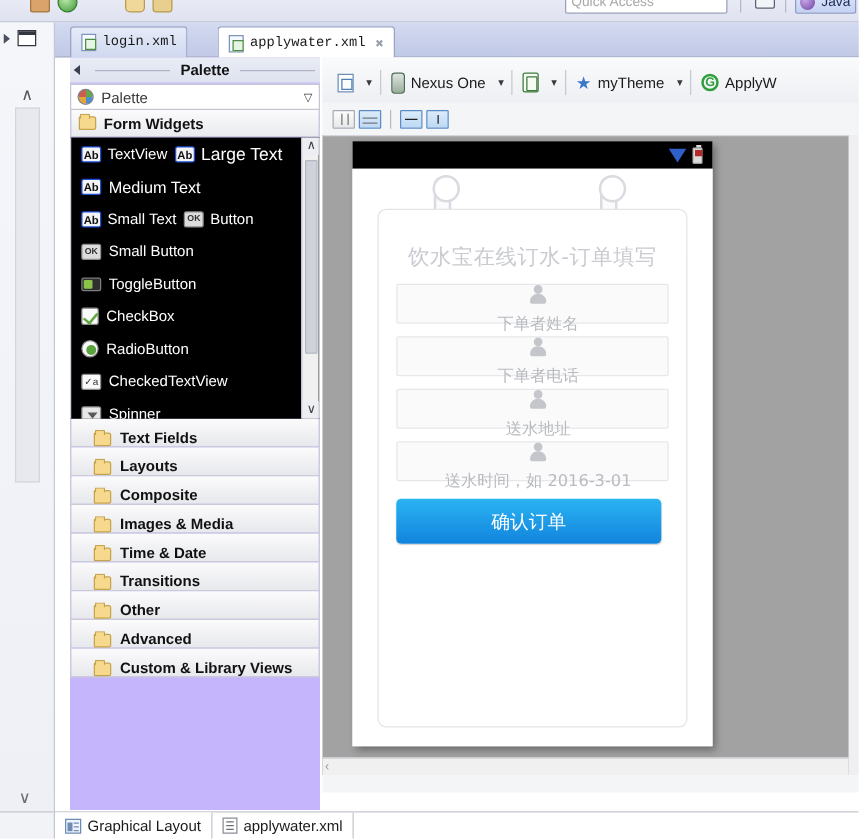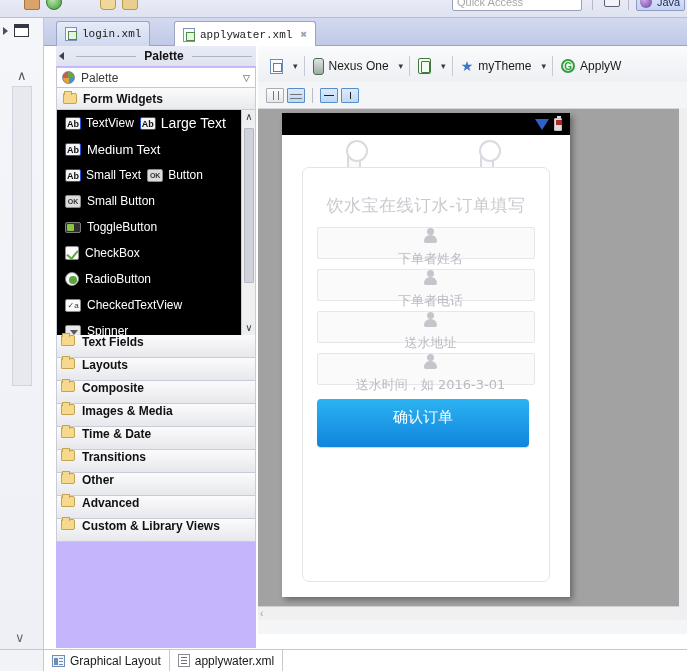--- a/index.html
+++ b/index.html
@@ -173,21 +173,21 @@
     color:#3b3b3b; font-size:10px; text-align:center; line-height:14px;
   }
   .wlist-scroll .sb-up{ top:0; }
   .wlist-scroll .sb-dn{ bottom:0; }
   .wlist-scroll .sb-thumb{
     position:absolute; left:2px; top:18px; width:10px; height:155px;
     background:#cfd2da; border:1px solid #b4b8c2; border-radius:1px;
   }
 
   .cat-row{
-    height:23px; display:flex; align-items:flex-start; gap:7px; padding-left:4px;
+    height:23px; display:flex; align-items:flex-end; gap:7px; padding-left:18px;
     background: linear-gradient(#fbfbfc,#e7e8ec);
     border:1px solid #c9ccd6; border-top:none;
     font-weight:bold; font-size:12px; color:#111;
   }
 
   
   .editor {
     position:absolute; left:258px; top:46px; width:429px; height:588px;
     background:#f4f5f7;
   }
@@ -281,21 +281,21 @@
   }
   .user-ico:before{
     content:''; position:absolute; left:4px; top:0; width:7px;height:7px;border-radius:50%;background:#c4c6cb;
   }
   .user-ico:after{
     content:''; position:absolute; left:1px; bottom:0; width:13px;height:8px;
     border-radius:7px 7px 2px 2px; background:#c4c6cb;
   }
   .field-ph{ color:#b9bbc1; font-size:13px; font-family:"DejaVu Sans", sans-serif;}
   .submit-btn{
-    margin:14px 20px 0 14px; height:48px; border-radius:4px;
+    margin:14px 20px 0 14px; height:36px; border-radius:4px;
     background: linear-gradient(#2bb3f2, #1184dd);
     color:#ffffff; font-size:15px; text-align:center; line-height:36px;
     font-family:"DejaVu Sans", sans-serif;
     box-shadow: 0 1px 1px rgba(0,0,0,0.18);
   }
 
   .canvas-hscroll{
     position:absolute; left:0; bottom:0; width:421px; height:14px;
     background:#f0f0f1; border-top:1px solid #cfd1d6;
   }

